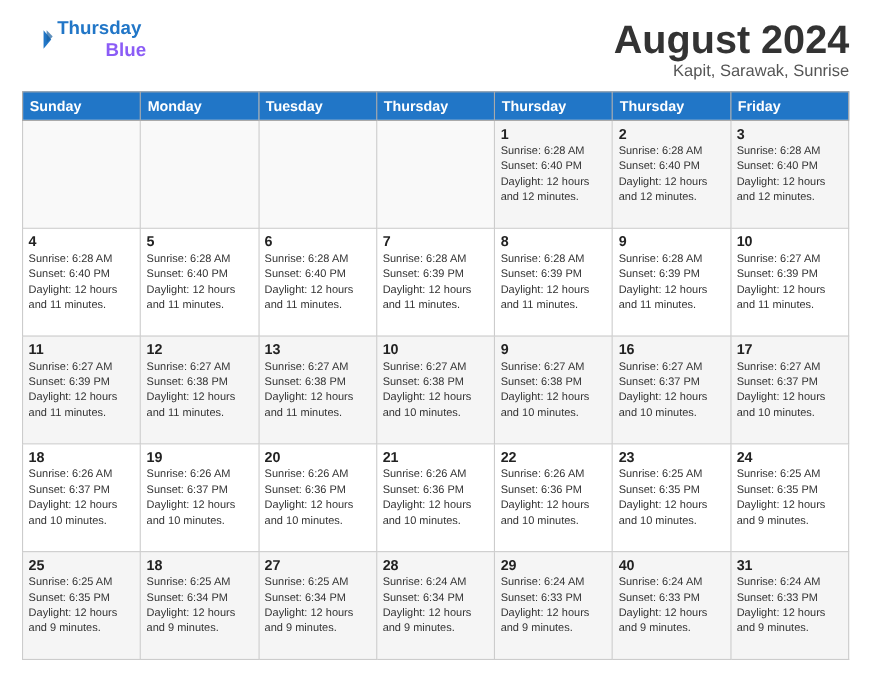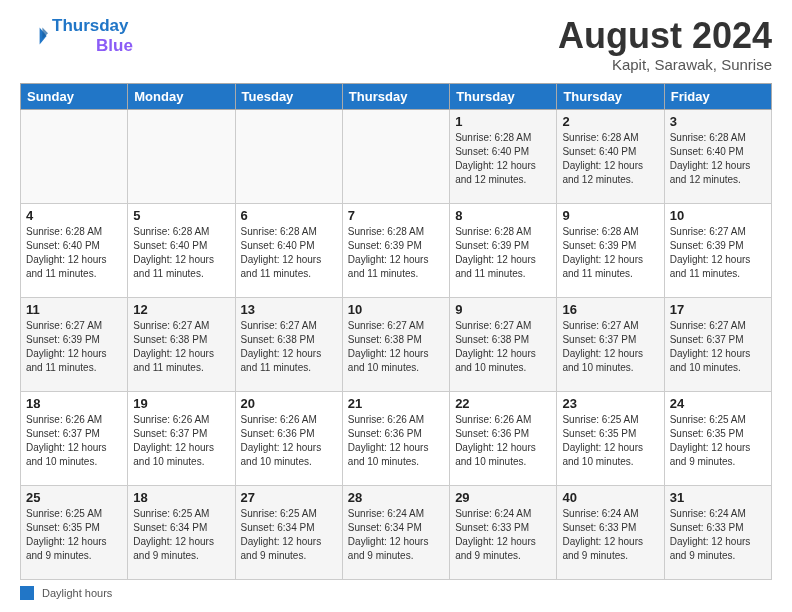--- a/index.html
+++ b/index.html
@@ -368,17 +368,13 @@
             <div class="day-num">31</div>
             <div class="day-info" style="white-space: pre-line;">Sunrise: 6:24 AM
 Sunset: 6:33 PM
 Daylight: 12 hours
 and 9 minutes.</div>
           </td>
         </tr>
       </tbody>
   </table>
 
-  <div class="footer">
-    <span class="legend-box"></span>
-    <span>Daylight hours</span>
-  </div>
 </div>
 
 </body></html>

